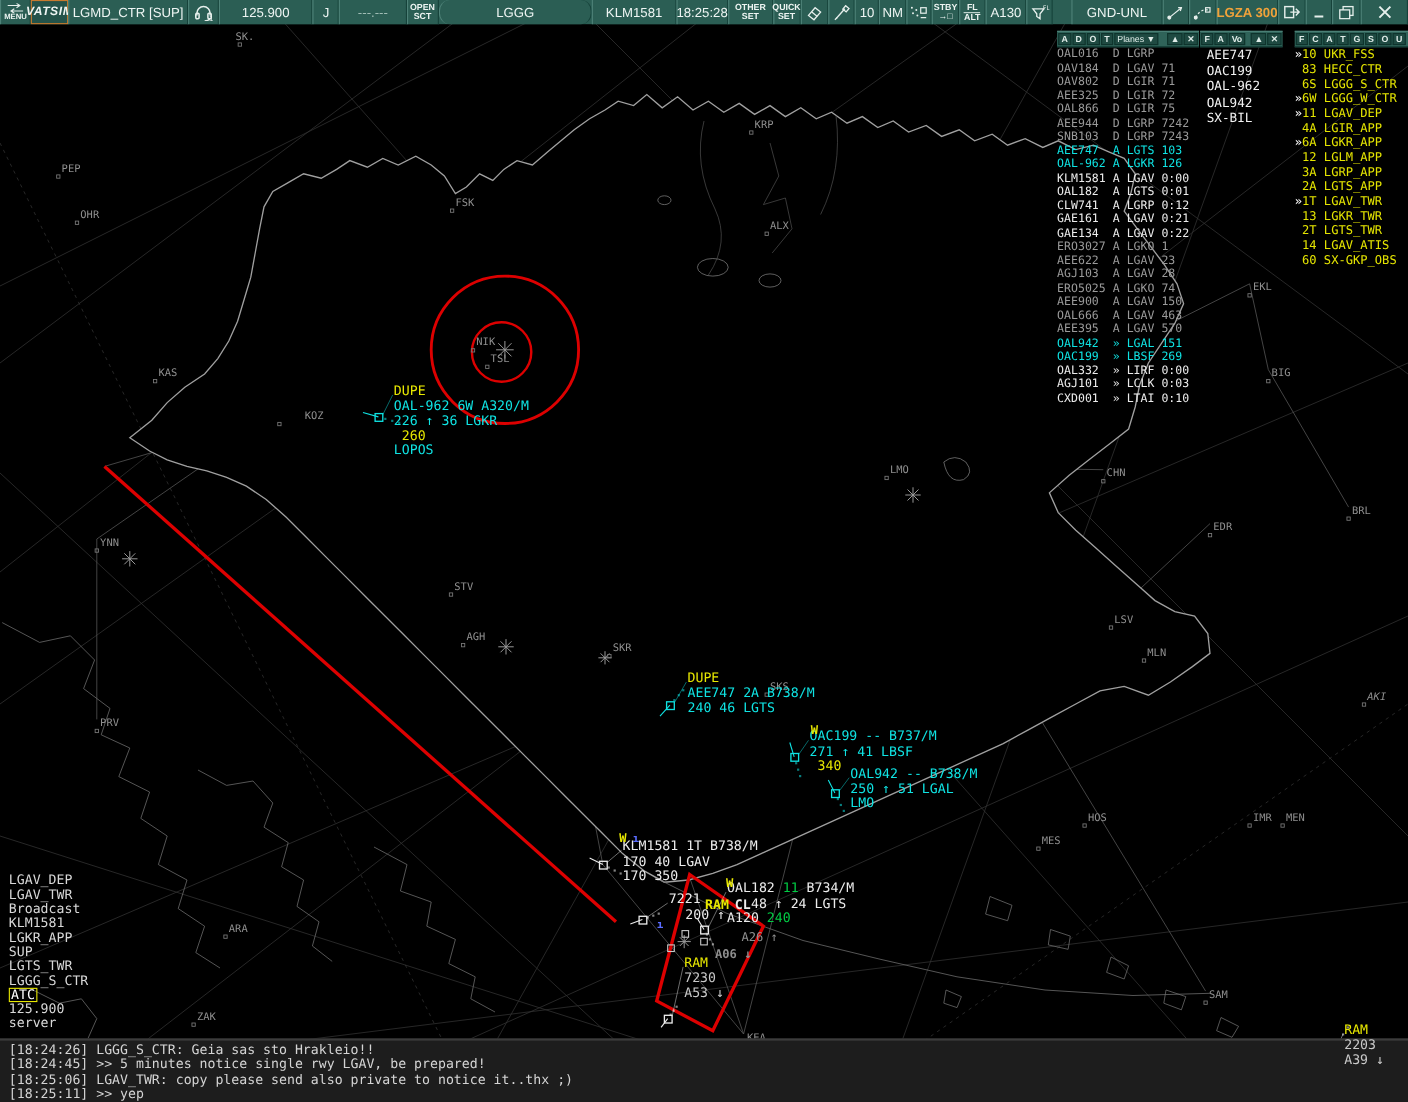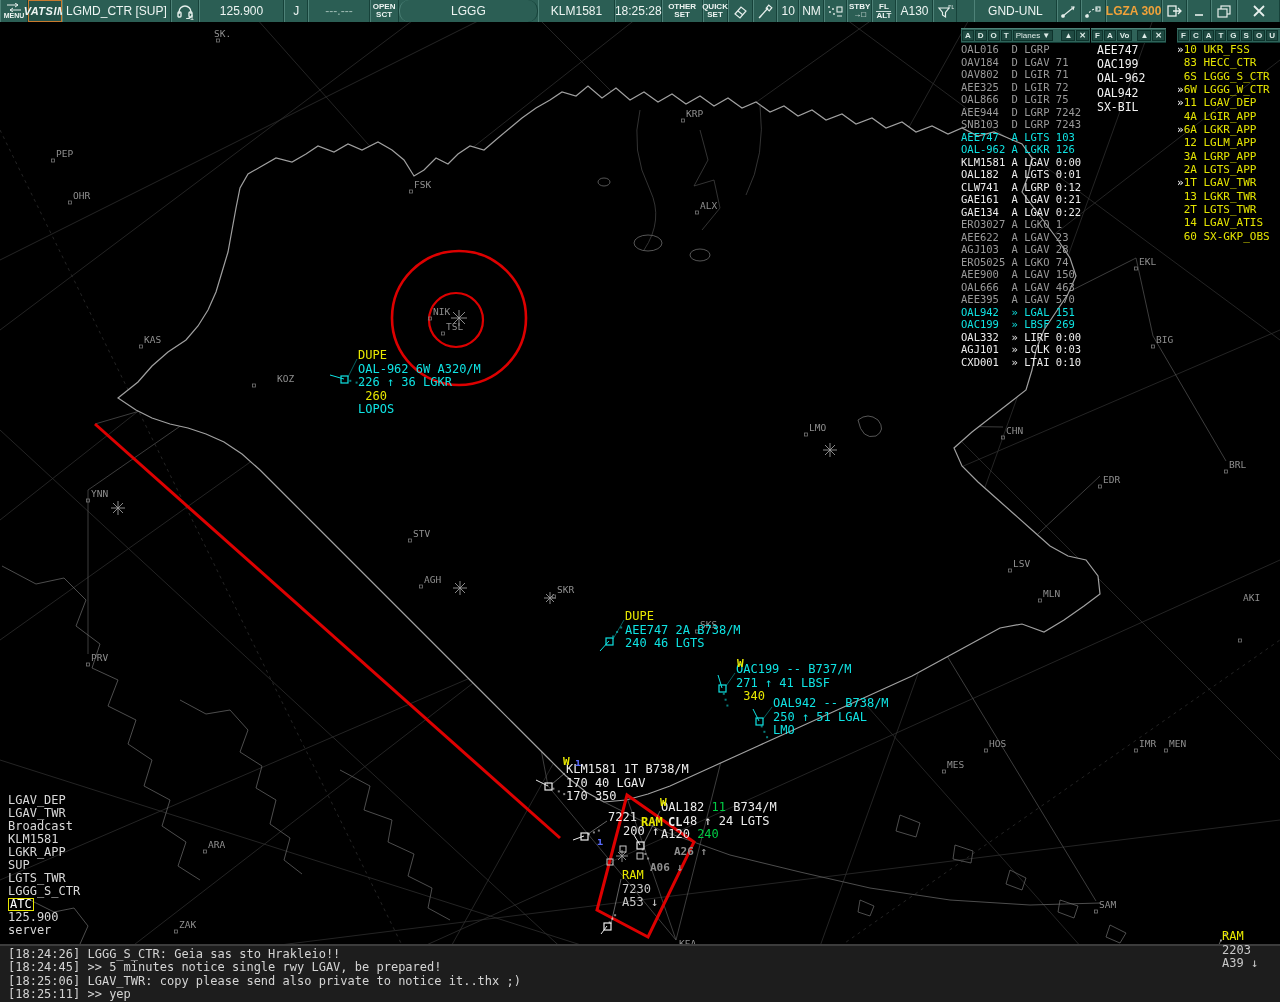--- a/index.html
+++ b/index.html
@@ -275,21 +275,21 @@
       <div class="wpt" style="left: 1156px; top: 334px;">BIG</div>
       <div class="wpt" style="left: 1229px; top: 459px;">BRL</div>
       <div class="wpt" style="left: 1103px; top: 474px;">EDR</div>
       <div class="wpt" style="left: 91px; top: 488px;">YNN</div>
       <div class="wpt" style="left: 413px; top: 528px;">STV</div>
       <div class="wpt" style="left: 424px; top: 574px;">AGH</div>
       <div class="wpt" style="left: 557px; top: 584px;">SKR</div>
       <div class="wpt" style="left: 700px; top: 619px;">SKS</div>
       <div class="wpt" style="left: 1013px; top: 558px;">LSV</div>
       <div class="wpt" style="left: 1043px; top: 588px;">MLN</div>
-      <div class="wpt" style="left: 1243px; top: 592px;">AKI</div>
+      <div class="wpt" style="left: 1243px; top: 628px; font-style: italic;">AKI</div>
       <div class="wpt" style="left: 91px; top: 652px;">PRV</div>
       <div class="wpt" style="left: 1139px; top: 738px;">IMR</div>
       <div class="wpt" style="left: 1169px; top: 738px;">MEN</div>
       <div class="wpt" style="left: 989px; top: 738px;">HOS</div>
       <div class="wpt" style="left: 947px; top: 759px;">MES</div>
       <div class="wpt" style="left: 1099px; top: 899px;">SAM</div>
       <div class="wpt" style="left: 844px; top: 959px;">MKN</div>
       <div class="wpt" style="left: 179px; top: 919px;">ZAK</div>
       <div class="wpt" style="left: 208px; top: 839px;">ARA</div>
       <div class="wpt" style="left: 679px; top: 938px;">KEA</div>
@@ -339,21 +339,21 @@
       <div class="aclabel" style="left: 1222px; top: 930px;">
         <div class="lline"><span style="color: rgb(232, 232, 0);">RAM</span></div>
         <div class="lline"><span style="color: rgb(201, 201, 201);">2203</span></div>
         <div class="lline"><span style="color: rgb(201, 201, 201);">A39 ↓</span></div>
       </div>
       <div class="mtext" style="left: 563px; top: 755px; color: rgb(232, 232, 0); font-size: 11px; font-weight: 600;">W</div>
       <div class="mtext" style="left: 660px; top: 796px; color: rgb(232, 232, 0); font-size: 11px; font-weight: 600;">W</div>
       <div class="mtext" style="left: 737px; top: 657px; color: rgb(232, 232, 0); font-size: 11px; font-weight: 600;">W</div>
       <div class="mtext" style="left: 641px; top: 815px; color: rgb(232, 232, 0); font-size: 12px; font-weight: 600;">RAM</div>
       <div class="mtext" style="left: 668px; top: 815px; color: rgb(236, 236, 236); font-size: 12px; font-weight: 600;">CL</div>
-      <div class="mtext" style="left: 674px; top: 845px; color: rgb(143, 143, 143); font-size: 11px; font-weight: 700; text-align: center;">A26 ↑</div>
+      <div class="mtext" style="left: 674px; top: 845px; color: rgb(143, 143, 143); font-size: 11px; font-weight: 400; text-align: center;">A26 ↑</div>
       <div class="mtext" style="left: 650px; top: 861px; color: rgb(143, 143, 143); font-size: 11px; font-weight: 600;">A06 ↓</div>
       <div class="mtext" style="left: 597px; top: 836px; color: rgb(90, 108, 255); font-size: 10px; font-weight: 600;">ı</div>
       <div class="mtext" style="left: 575px; top: 757px; color: rgb(90, 108, 255); font-size: 10px; font-weight: 600;">ı</div>
     </div>
 
   <div id="toolbar">
       <div class="tseg" style="width: 29px; flex-direction: column;">
         <span class="icon">
           <svg width="16" height="9" viewBox="0 0 16 9">
             <g stroke="#e6efec" stroke-width="1" fill="none">

